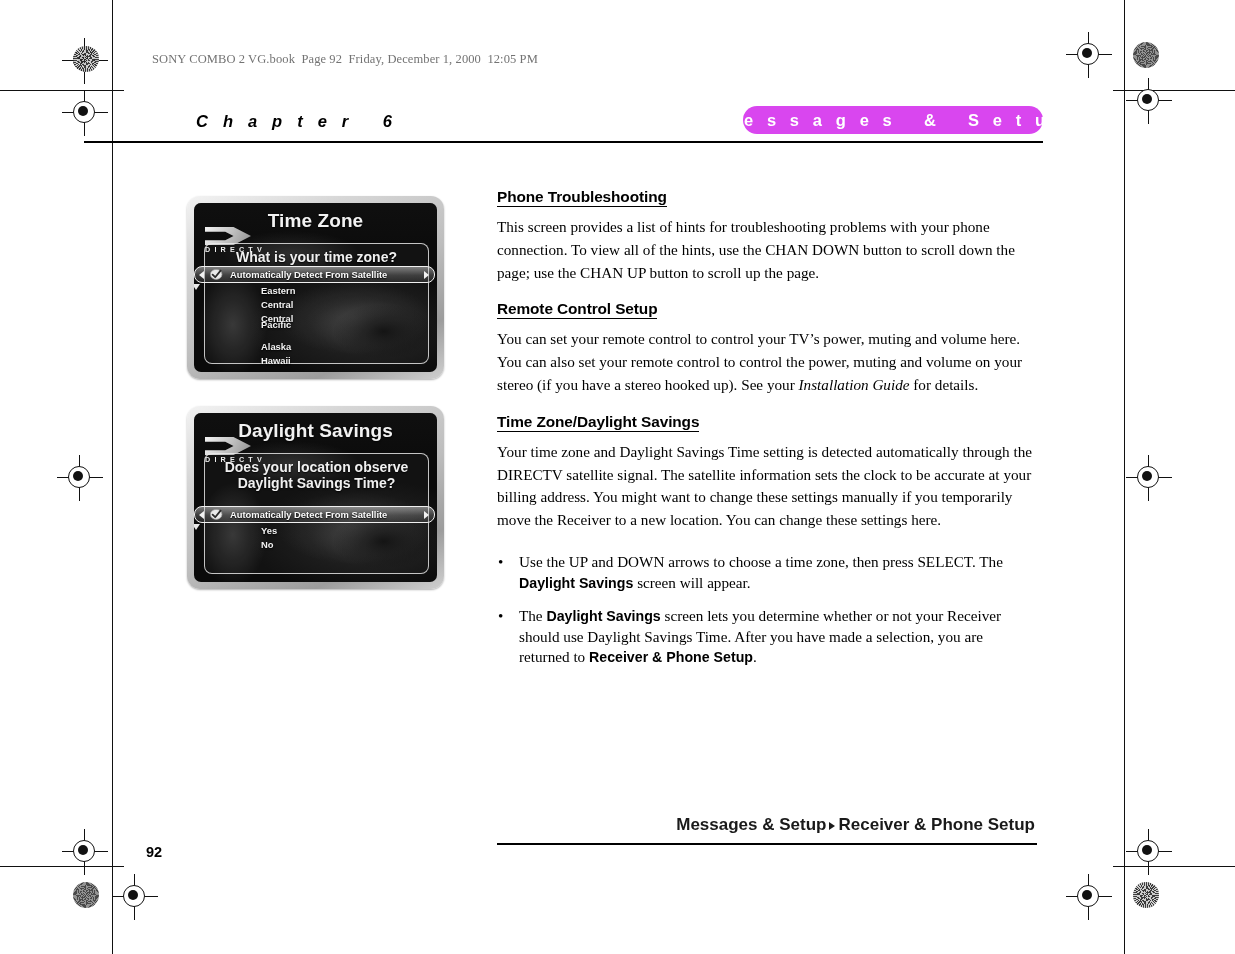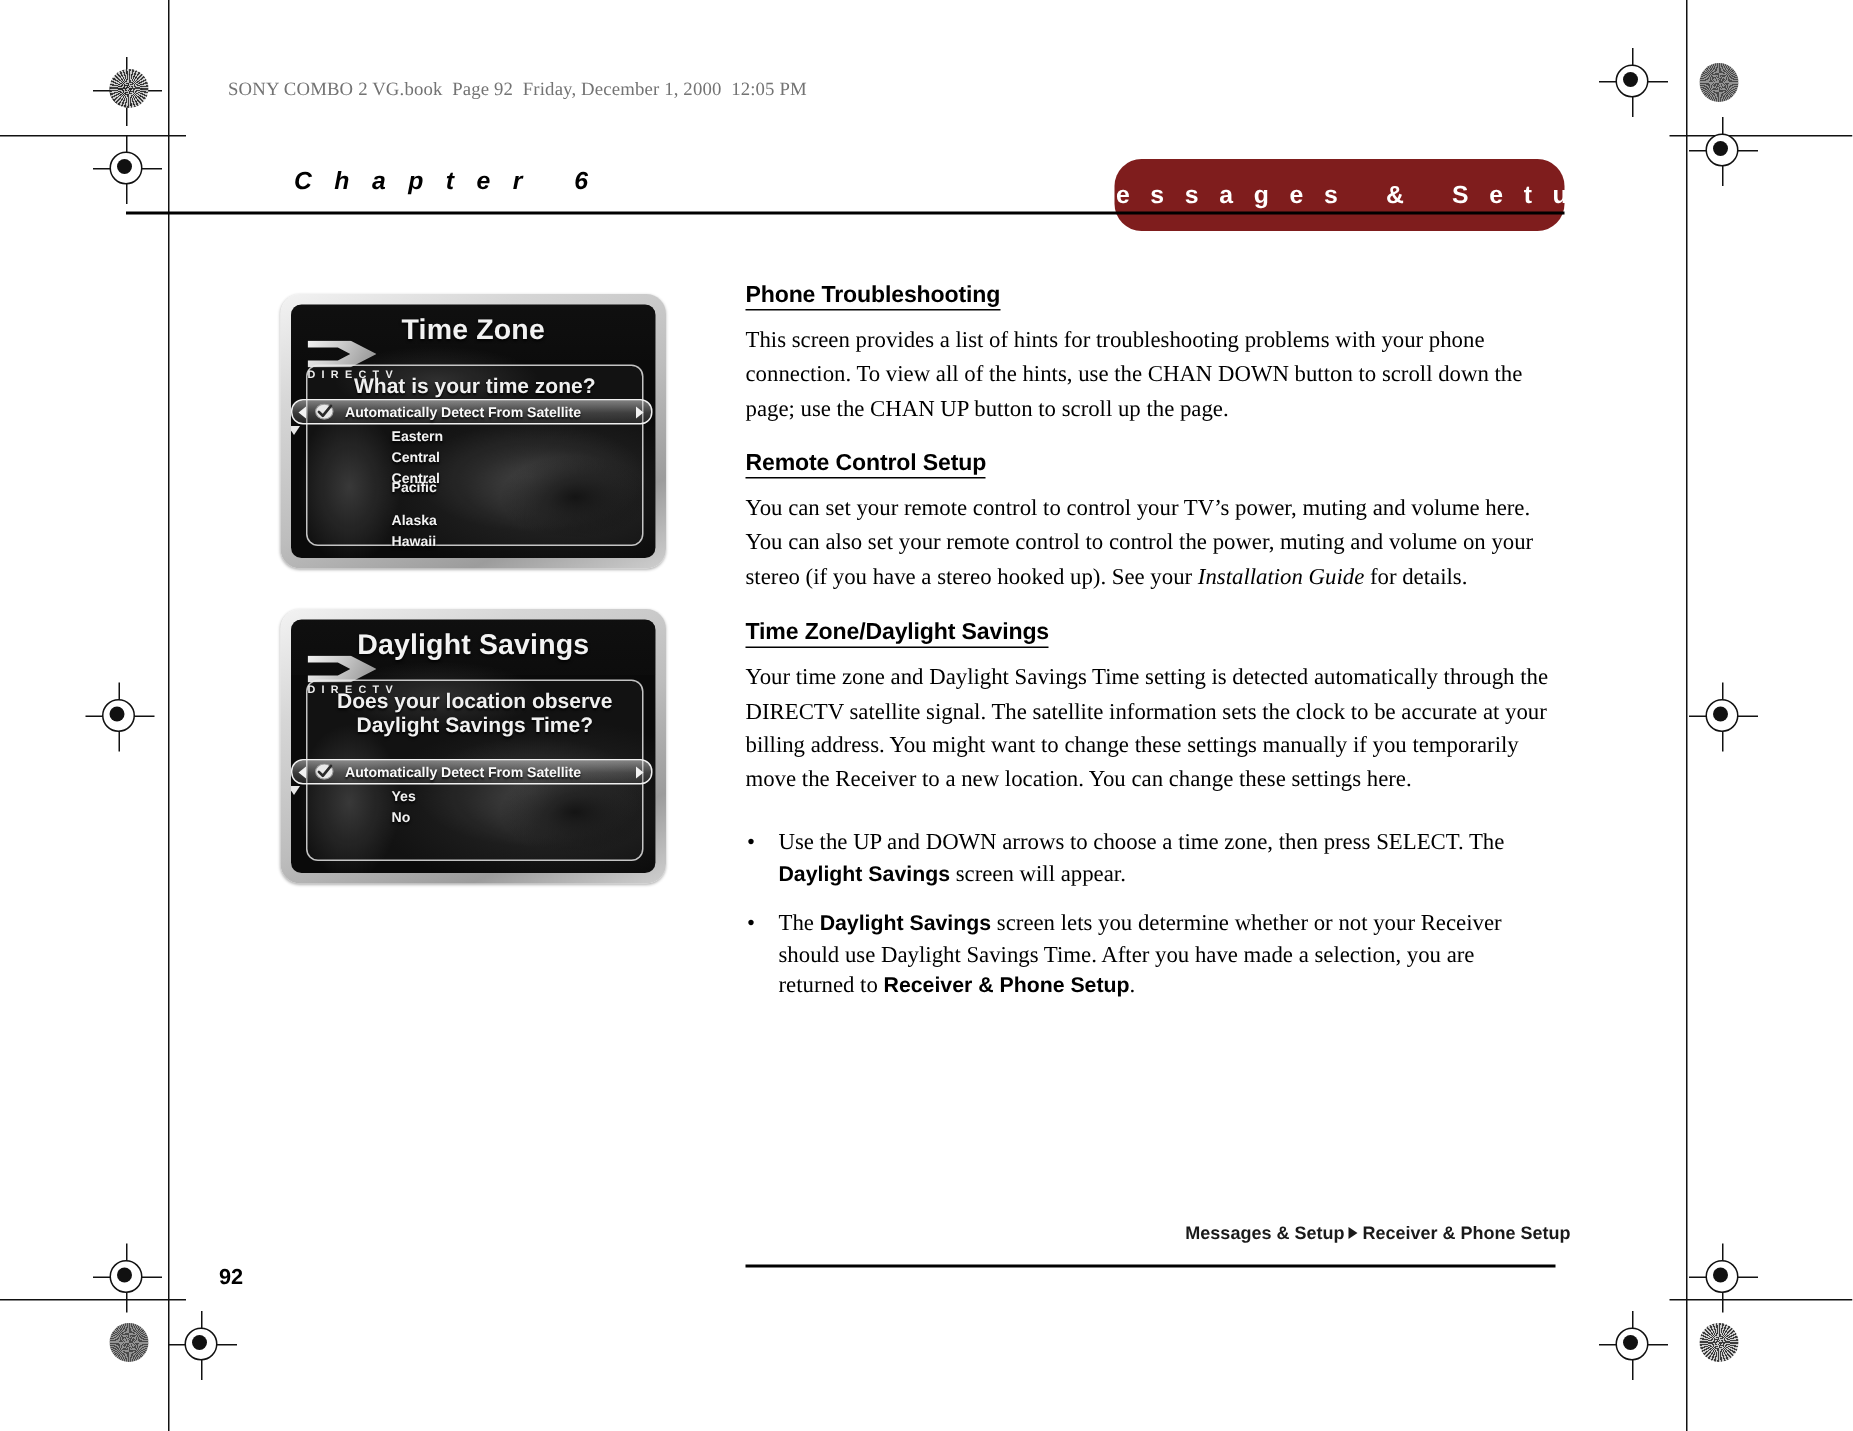--- a/index.html
+++ b/index.html
@@ -83,22 +83,22 @@
     font-style: italic;
   }
   .chapter-rule {
     position: absolute;
     left: 0; top: 35px; width: 959px; height: 1.6px;
     background: #000;
   }
   .header-pill {
     position: absolute;
     right: 0; top: 0;
-    width: 300px; height: 48px;
-    background: #7f1d1d;
+    width: 300px; height: 28px;
+    background: #d946ef;
     border-radius: 18px;
     display: flex; align-items: center; justify-content: center;
   }
   .header-pill-text {
     font-family: "Liberation Sans", sans-serif;
     font-size: 16.5px;
     font-weight: bold;
     letter-spacing: 4.6px;
     color: #fff;
     white-space: pre;
@@ -293,23 +293,23 @@
   .page-num {
     position: absolute;
     left: 146px; top: 844px;
     font-family: "Liberation Sans", sans-serif;
     font-size: 14.5px;
     font-weight: bold;
     color: #000;
   }
   .footer-crumb {
     position: absolute;
-    right: 188px; top: 815px;
-    font-family: "Liberation Sans", sans-serif;
-    font-size: 12px;
+    right: 200px; top: 815px;
+    font-family: "Liberation Sans", sans-serif;
+    font-size: 17px;
     font-weight: bold;
     color: #1a1a1a;
     white-space: nowrap;
   }
   .footer-crumb .tri {
     display: inline-block;
     width: 0; height: 0;
     border-top: 4.2px solid transparent;
     border-bottom: 4.2px solid transparent;
     border-left: 6.4px solid #1a1a1a;

